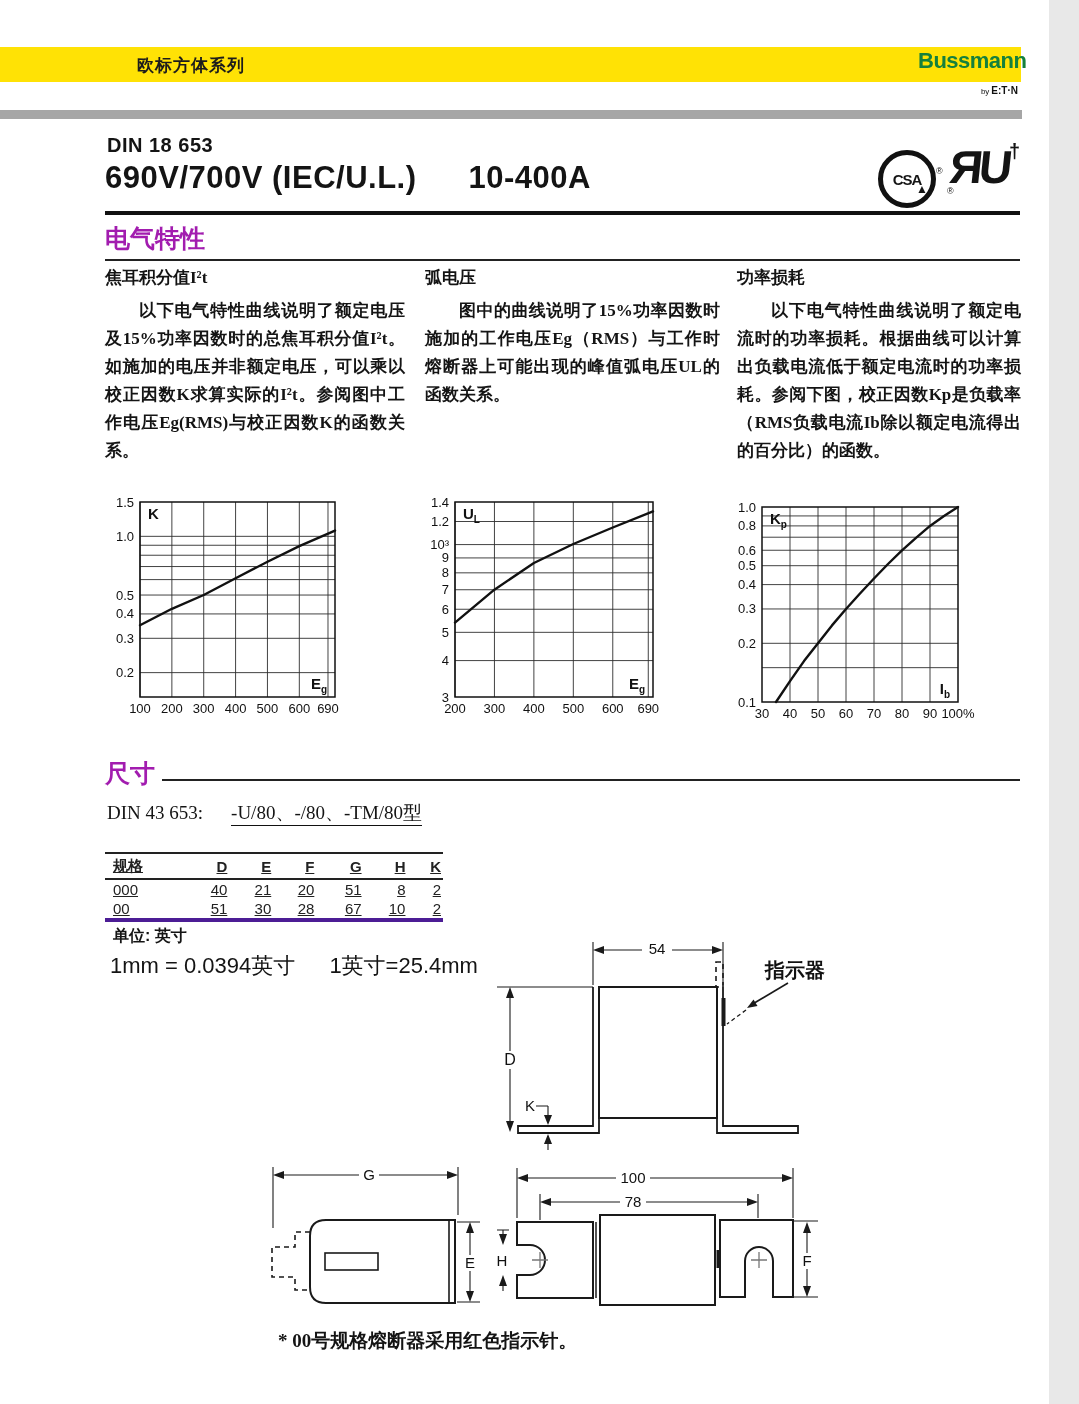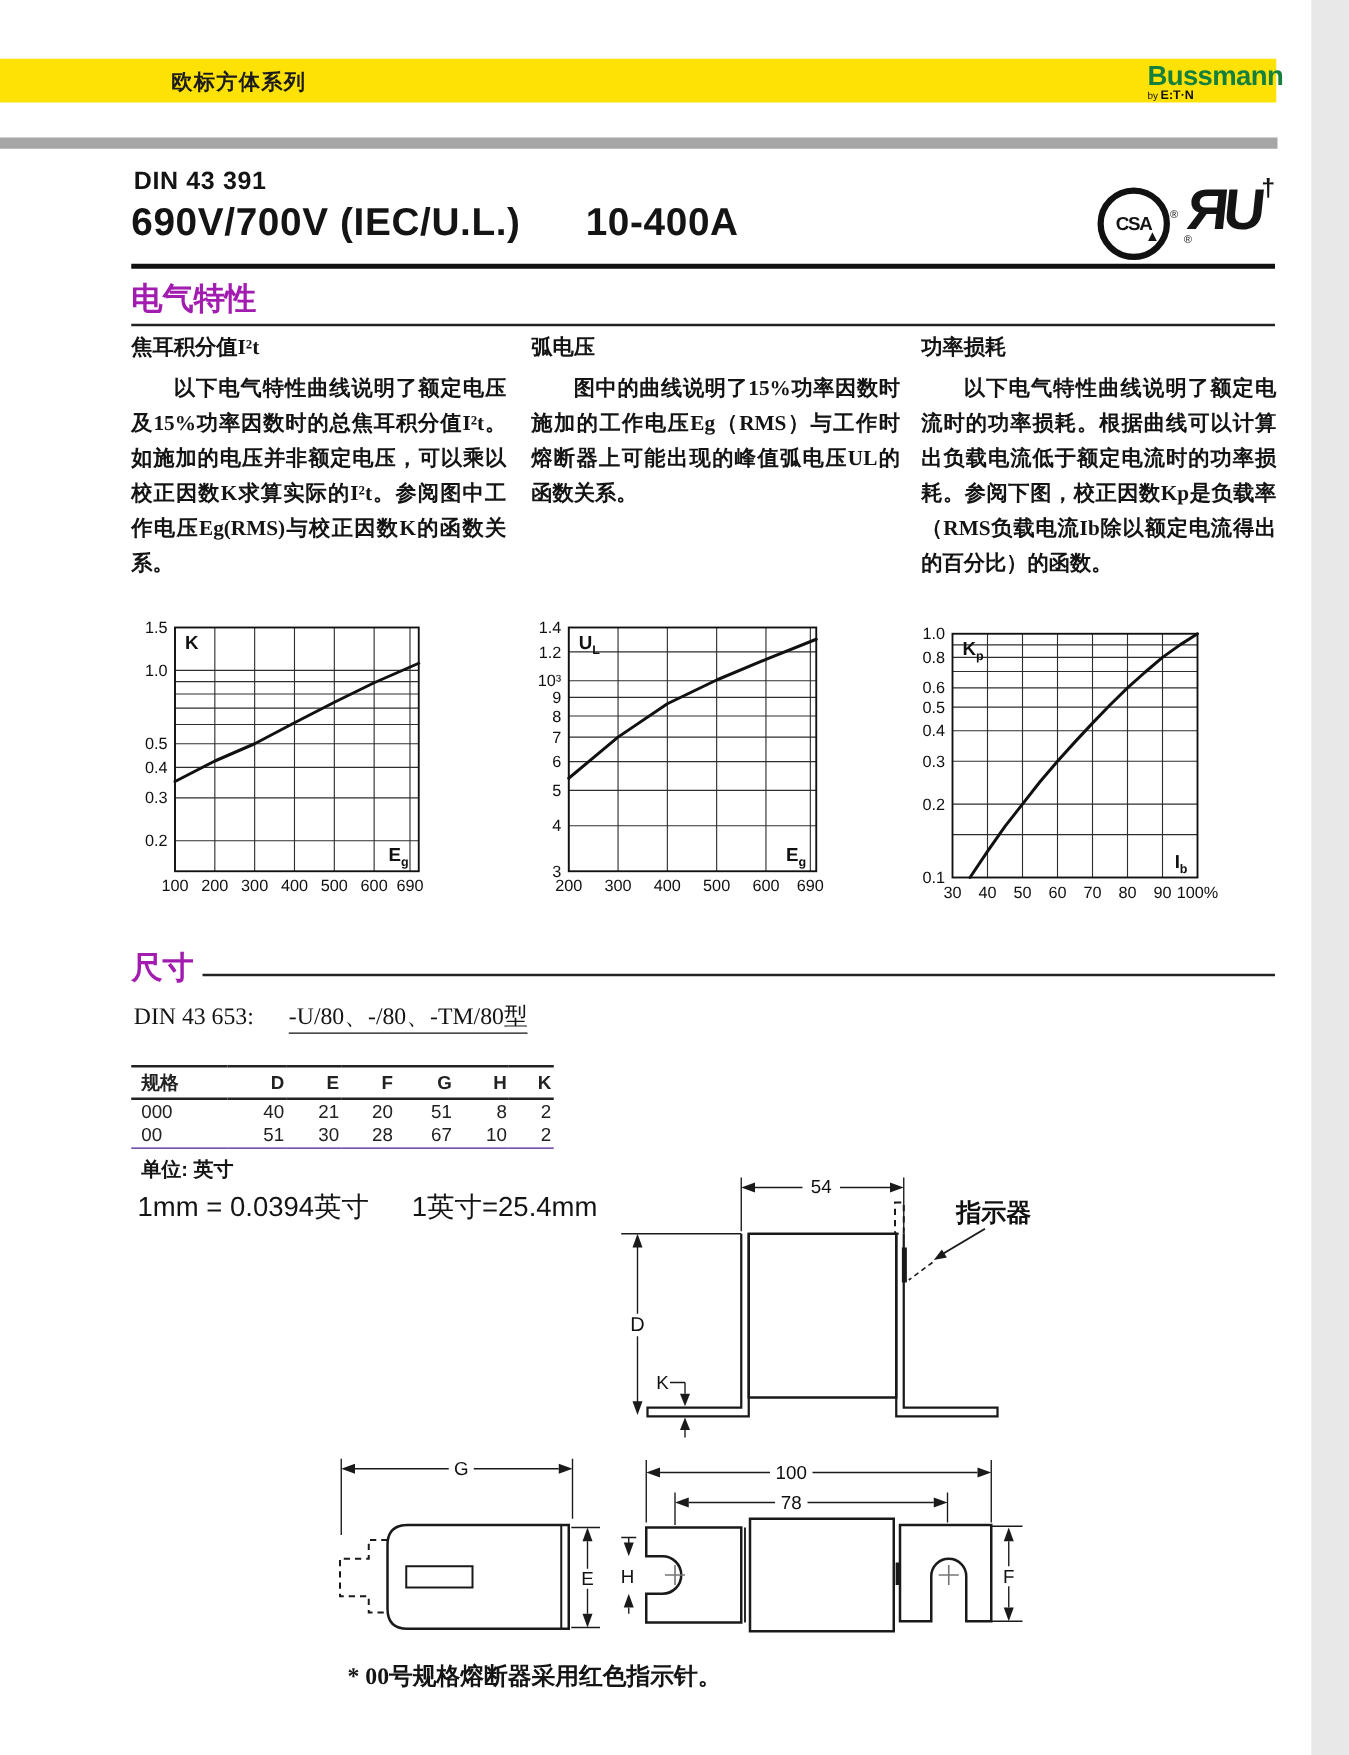--- a/index.html
+++ b/index.html
@@ -4,21 +4,21 @@
 <style>
   html,body{margin:0;padding:0;background:#e8e8e8;}
   #page{position:relative;width:1037px;height:1404px;background:#ffffff;overflow:hidden;
         font-family:"Liberation Sans",sans-serif;color:#141414;padding-left:12px;}
   .abs{position:absolute;}
   
   #yellowbar{left:0;top:47px;width:1021px;height:35px;background:#FFE205;}
   #serieslabel{left:137px;top:54px;font-size:17px;font-weight:600;color:#1c1c1c;letter-spacing:1px;}
   #brand{left:918px;top:50px;width:100px;}
   #brandname{font-size:22px;font-weight:bold;color:#15803d;letter-spacing:-0.5px;line-height:21px;}
-  #brandby{font-size:10px;font-weight:bold;color:#111;margin-top:0;}
+  #brandby{font-size:10px;font-weight:bold;color:#111;margin-top:14px;text-align:right;}
   #brandby .by{font-size:8px;font-weight:normal;margin-right:2px;}
   #graybar{left:0;top:110px;width:1022px;height:9px;background:#a6a6a6;}
   
   #std{left:107px;top:134px;font-size:20px;font-weight:bold;letter-spacing:0.5px;}
   #maintitle{left:105px;top:160px;font-size:31px;font-weight:bold;letter-spacing:0.5px;display:flex;gap:52px;}
   #certs{left:876px;top:142px;width:150px;height:64px;}
   #csa{left:2px;top:8px;width:48px;height:48px;border:5px solid #111;border-radius:50%;
        display:flex;align-items:center;justify-content:center;font-weight:bold;font-size:15px;letter-spacing:-1px;}
   #csareg{left:60px;top:24px;font-size:9px;}
   #csatri{left:40px;top:40px;font-size:12px;}
@@ -46,21 +46,21 @@
   .tick{font:13px "Liberation Sans",sans-serif;fill:#111;}
   .inplot{font:bold 15px "Liberation Sans",sans-serif;fill:#111;}
   .sub{font-size:10px;}
   
   #dimhead{left:105px;top:757px;}
   #dimrule{left:162px;top:779px;width:858px;height:2px;background:#222;}
   #dinline{left:107px;top:800px;font-family:"Liberation Serif",serif;font-size:19px;}
   #dinline .types{border-bottom:1.5px solid #111;padding-bottom:2px;margin-left:28px;}
   
   #dimtable{left:105px;top:852px;width:338px;border-collapse:collapse;
-            font-size:15px;color:#222;border-top:2px solid #222;border-bottom:1px solid #4c1d95;}
+            font-size:15px;color:#222;border-top:2px solid #222;border-bottom:4px solid #4c1d95;text-decoration:underline;}
   #dimtable th{font-weight:bold;padding:3px 0 2px 0;border-bottom:2px solid #222;}
   #dimtable td{padding:1px 0;}
   #dimtable .left{text-align:left;padding-left:8px;}
   #dimtable .num{text-align:right;}
   #dimtable td.num,#dimtable th.num{padding-right:2px;}
   #unitlabel{left:113px;top:926px;font-size:16px;font-weight:bold;}
   #convline{left:110px;top:951px;font-size:22px;text-align:right;}
   #convline .second{margin-left:28px;}
   
   .dln{stroke:#1a1a1a;stroke-width:1.1;fill:none;}
@@ -80,21 +80,21 @@
 <div id="page">
 
   <div class="abs" id="yellowbar"></div>
   <div class="abs" id="serieslabel">欧标方体系列</div>
   <div class="abs" id="brand">
     <div id="brandname">Bussmann</div>
     <div id="brandby"><span class="by">by</span><span>E:T·N</span></div>
   </div>
   <div class="abs" id="graybar"></div>
 
-  <div class="abs" id="std">DIN 43 391</div>
+  <div class="abs" id="std">DIN 18 653</div>
   <div class="abs" id="maintitle">
     <span>690V/700V (IEC/U.L.)</span>
     <span>10-400A</span>
   </div>
   <div class="abs" id="certs">
     <div class="abs" id="csa">CSA</div>
     <div class="abs" id="csareg">®</div>
     <div class="abs" id="csatri">▲</div>
     <div class="abs" id="ul">ЯU</div>
     <div class="abs" id="ulreg">®</div>

